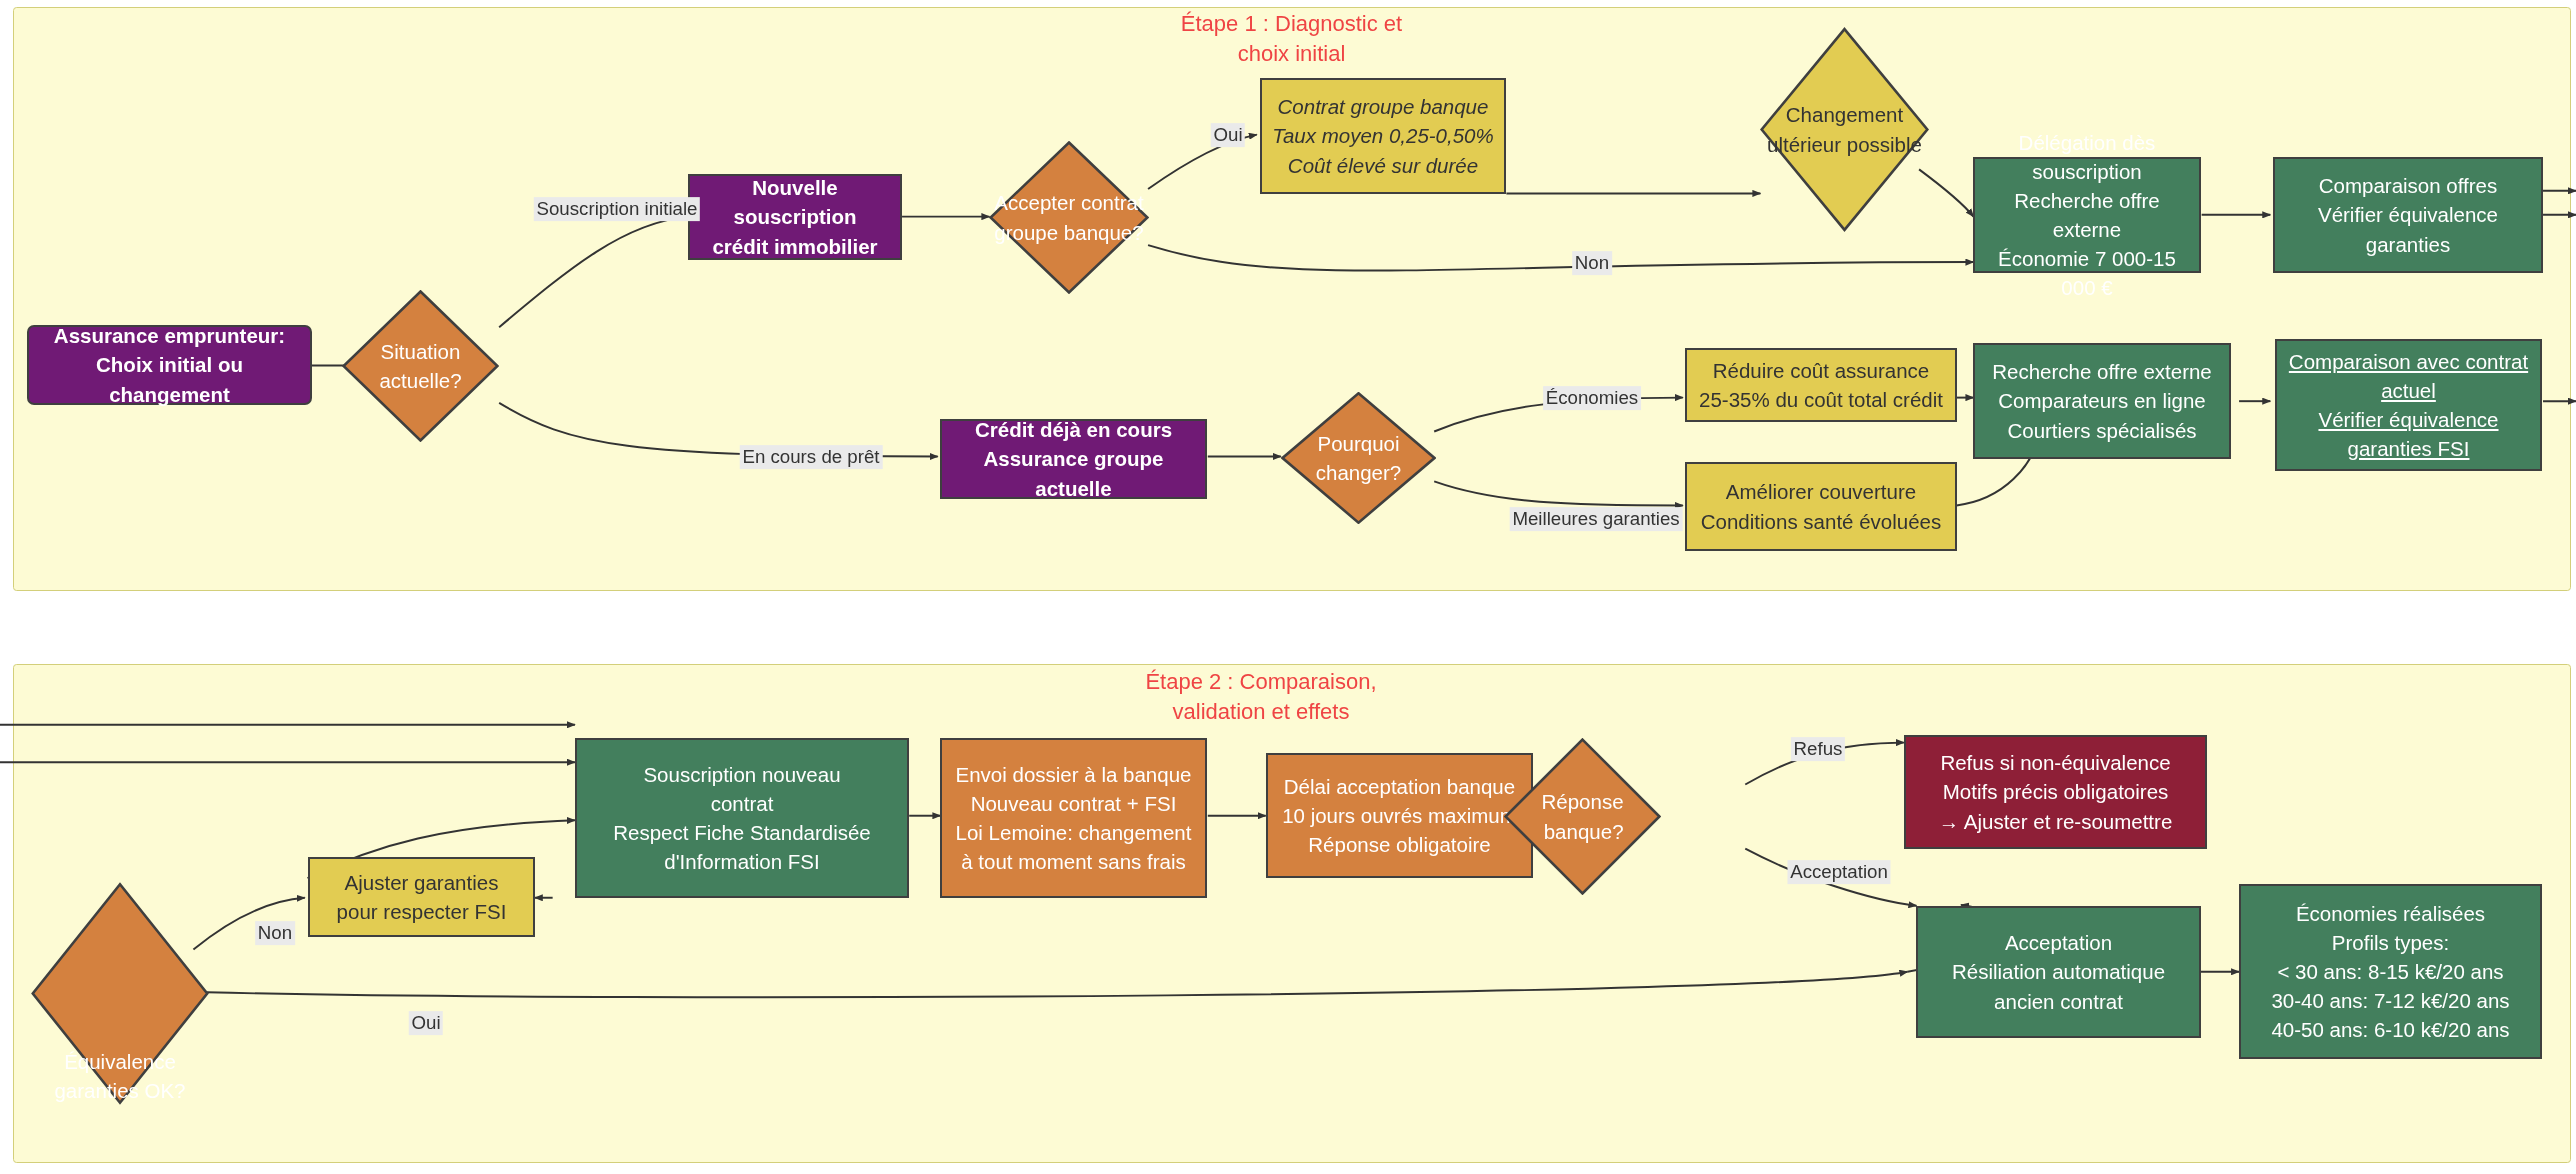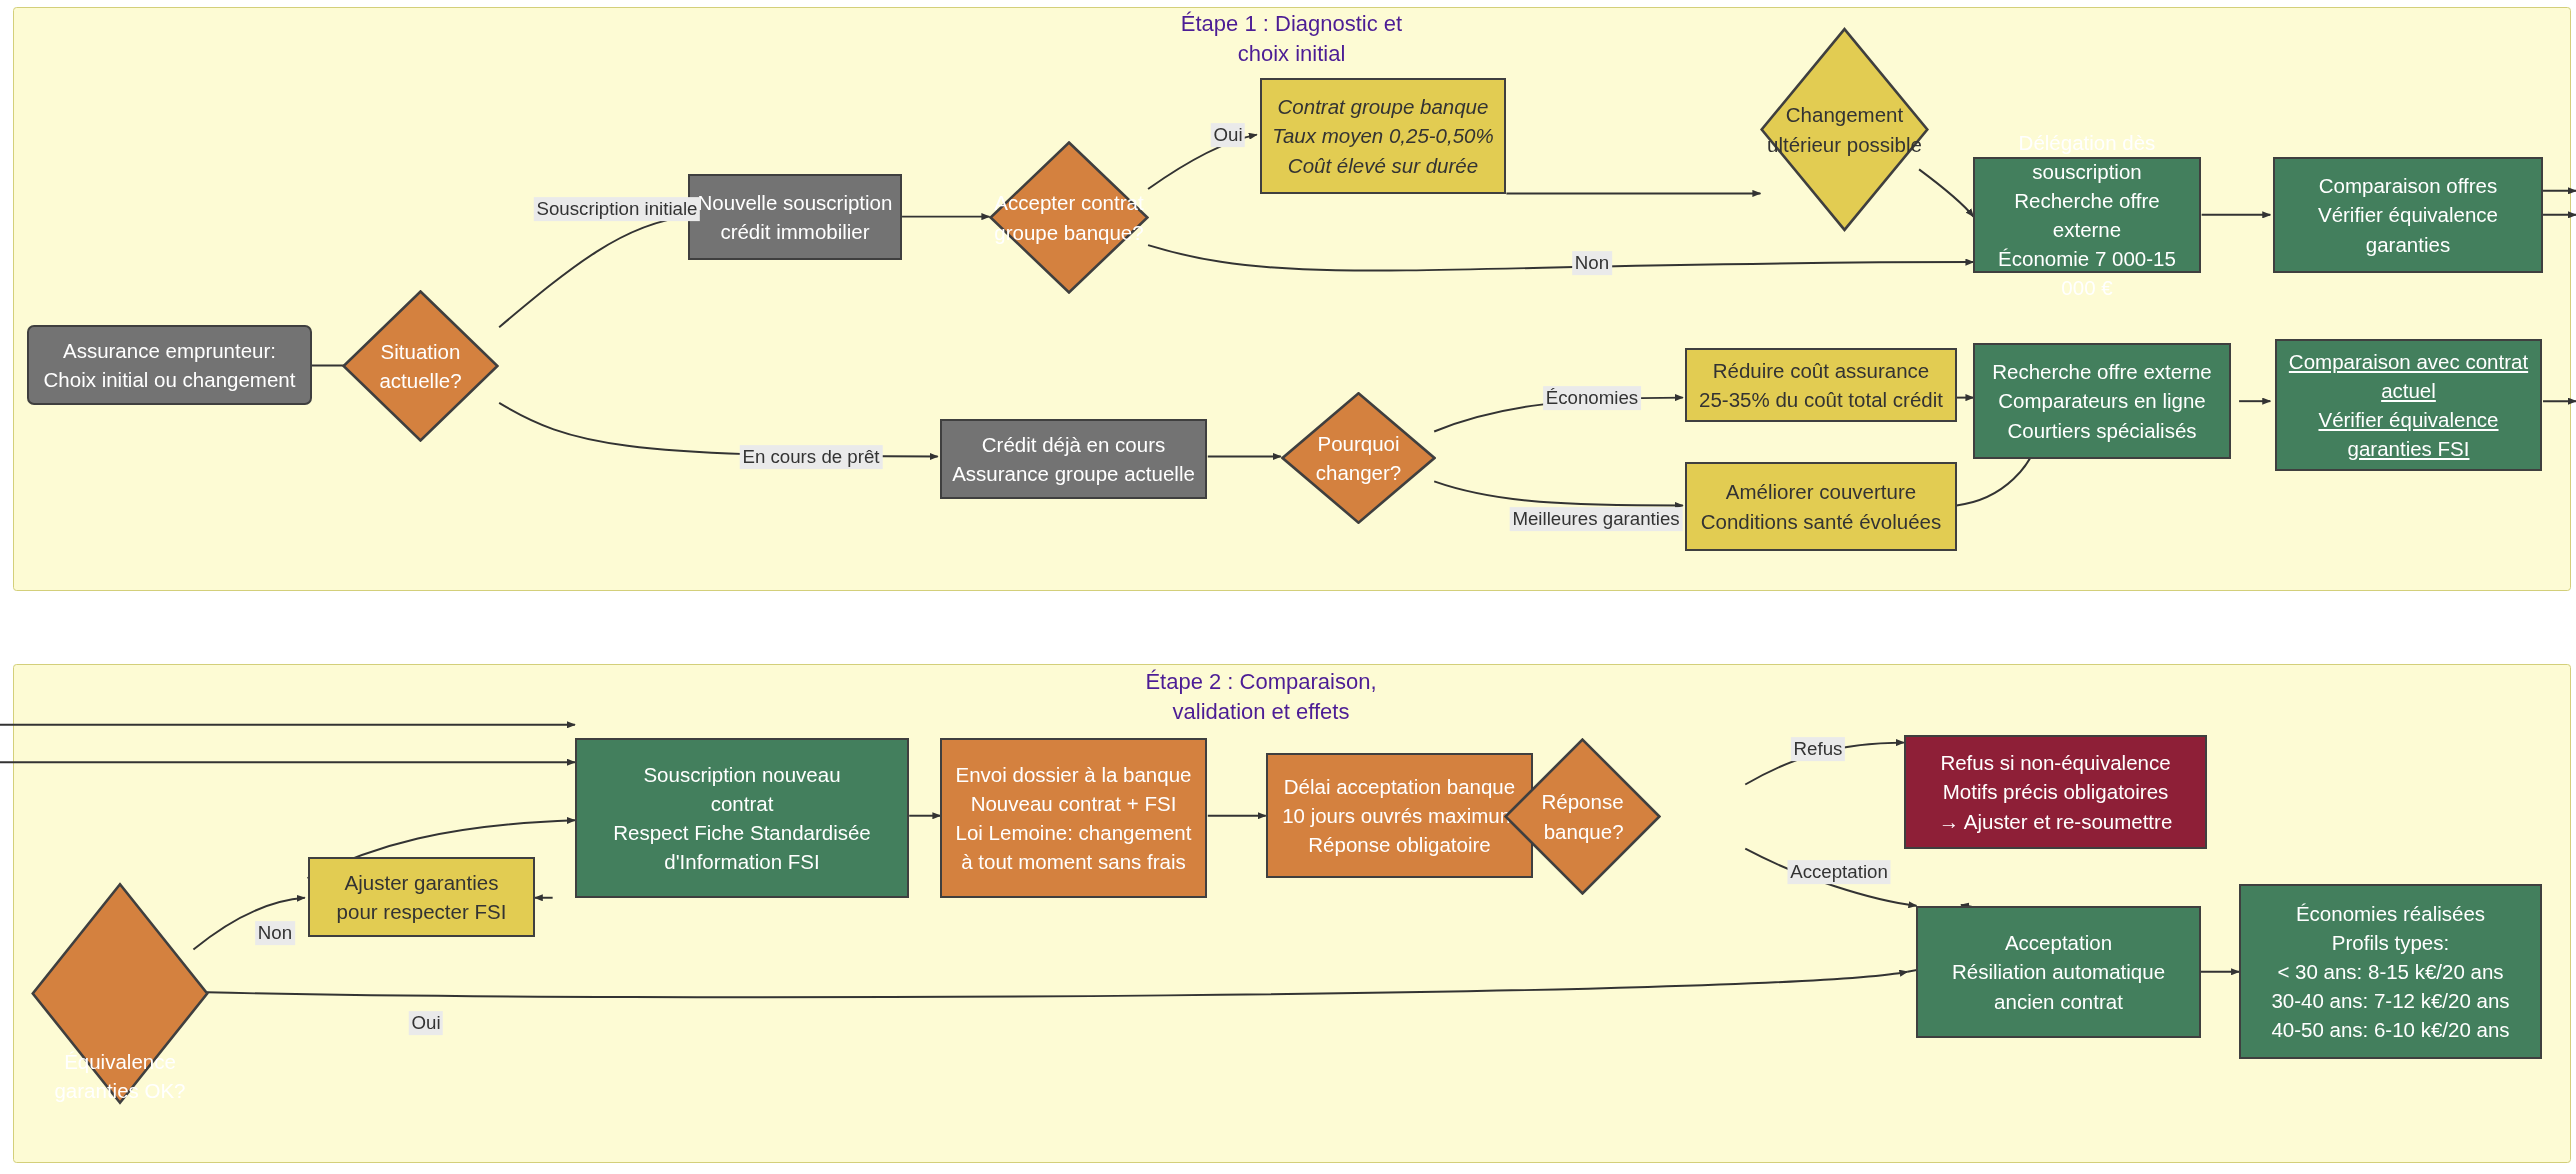--- a/index.html
+++ b/index.html
@@ -9,41 +9,41 @@
   .subgraph{
     position:absolute;
     background:#fdfbd4;
     border:1.8px solid #d3cf7a;
     border-radius:3.6px;
     box-sizing:border-box;
   }
   .subgraph-title{
     position:absolute;
     text-align:center;
-    color:#4c1d95;
+    color:#ef4444;
     font-size:22px;
     line-height:30px;
     white-space:pre-line;
     pointer-events:none;
   }
 
   .node{
     position:absolute;
     box-sizing:border-box;
     display:flex;
     align-items:center;
     justify-content:center;
     text-align:center;
     border:2.7px solid #3f3f3f;
     white-space:pre-line;
     line-height:1.42;
     font-size:20.5px;
     padding:3.6px 7.1px;
   }
-  .node.blue  {background:#737373;color:#ffffff;}
+  .node.blue  {background:#701a75;color:#ffffff;font-weight:bold;}
   .node.green {background:#437f5d;color:#ffffff;}
   .node.yellow{background:#e2cc52;color:#333333;}
   .node.orange{background:#d4813f;color:#ffffff;}
   .node.red   {background:#8e1f37;color:#ffffff;}
 
   .diamond{
     position:absolute;
     display:flex;
     align-items:center;
     justify-content:center;

